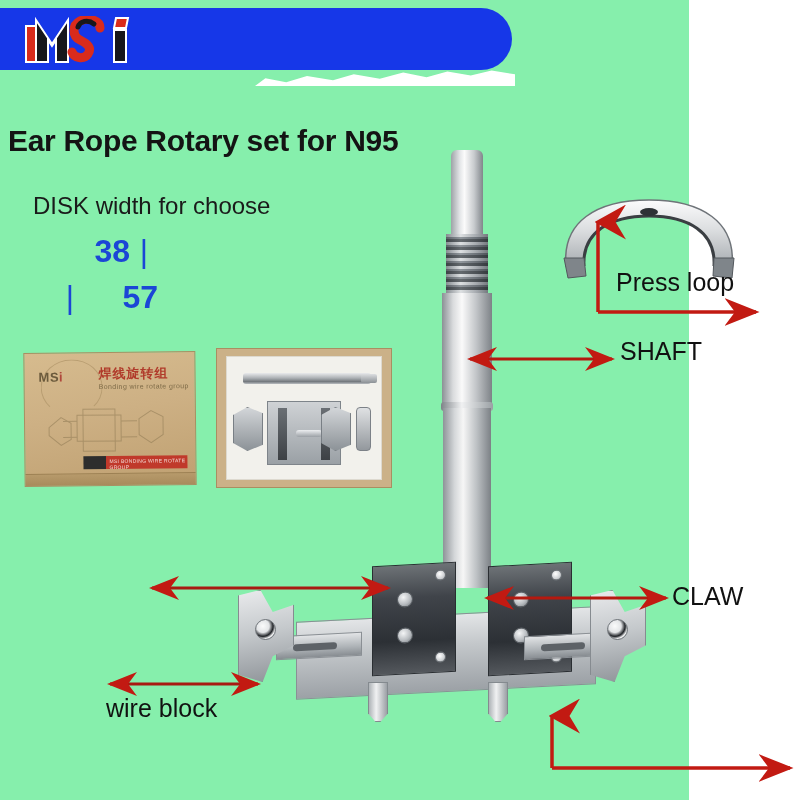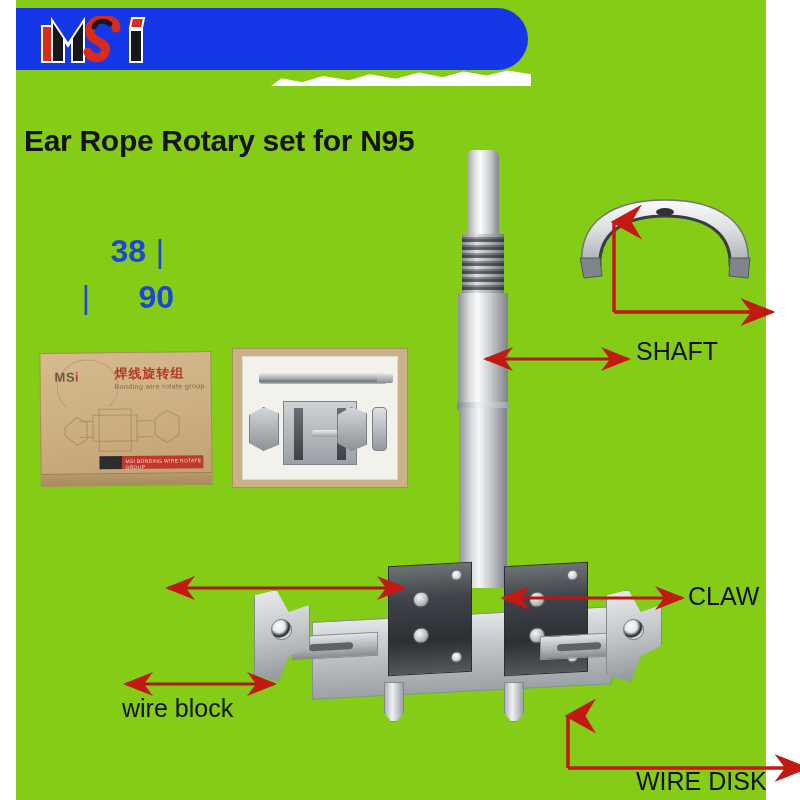--- a/index.html
+++ b/index.html
@@ -4,21 +4,21 @@
 <style>
   * { box-sizing: border-box; }
   html, body { margin:0; padding:0; }
   body {
     width:800px; height:800px;
     background:#ffffff;
     font-family:"Liberation Sans", sans-serif;
     overflow:hidden;
     position:relative;
   }
-  #stage { position:relative; width:750px; height:800px; background:#84cc16;margin-left:16px; }
+  #stage { position:relative; width:689px; height:800px; background:#86efac; }
 
   
   .banner {
     position:absolute; left:0; top:8px; width:512px; height:62px;
     background:#1637e8;
     border-top-right-radius:34px; border-bottom-right-radius:34px;
   }
   .banner-torn {
     position:absolute; left:255px; top:52px; width:260px; height:26px;
     background:#ffffff;
@@ -243,29 +243,30 @@
 
       <path d="M78 12 C78 4 66 1 58 5 C50 9 50 20 58 24 C66 28 70 32 66 38 C62 44 52 42 50 36" fill="none" stroke="#d92b1c" stroke-width="9" stroke-linecap="round"></path>
       <path d="M72 8 C66 3 58 5 56 11" fill="none" stroke="#17171b" stroke-width="5" stroke-linecap="round"></path>
 
       <path d="M92 14 L104 14 L104 46 L92 46 Z" fill="#17171b" stroke="#fff" stroke-width="2"></path>
       <path d="M94 2 L106 2 L104 12 L92 12 Z" fill="#d92b1c" stroke="#fff" stroke-width="2"></path>
     </svg>
   </div>
 
   <div class="headline">Ear Rope Rotary set for N95</div>
+  <div class="subhead">DISK width for choose</div>
 
   <div class="sizes">
     <div class="size-row">
       <span class="size-cell">38</span>
       <span class="size-sep">|</span>
     </div>
     <div class="size-row">
       <span class="size-sep">|</span>
-      <span class="size-cell">90</span>
+      <span class="size-cell">57</span>
     </div>
   </div>
 
   <div class="box-closed">
     <div class="bc-ring"></div>
     <div class="bc-logo">MS<span class="r">i</span></div>
     <div class="bc-cn">焊线旋转组</div>
     <div class="bc-en">Bonding wire rotate group</div>
     <svg class="bc-art" viewBox="0 0 130 58">
       <g fill="none" stroke="#8d7games"></g>
@@ -389,18 +390,18 @@
     <g stroke="#a81a11" stroke-width="3" fill="none">
       <path d="M110 684 L258 684" marker-end="url(#ahR)" marker-start="url(#ahL)"></path>
     </g>
 
     <g stroke="#c21a12" stroke-width="3.5" fill="none">
       <path d="M552 768 L552 716" marker-end="url(#ahU)"></path>
       <path d="M552 768 L790 768" marker-end="url(#ahR)"></path>
     </g>
   </svg>
 
+  <div class="label lbl-press">Press loop</div>
   <div class="label lbl-shaft">SHAFT</div>
   <div class="label lbl-claw">CLAW</div>
   <div class="label lbl-wireblock">wire block</div>
-  <div class="label lbl-wiredisk">WIRE DISK</div>
 
 </div>
 
 </body></html>

